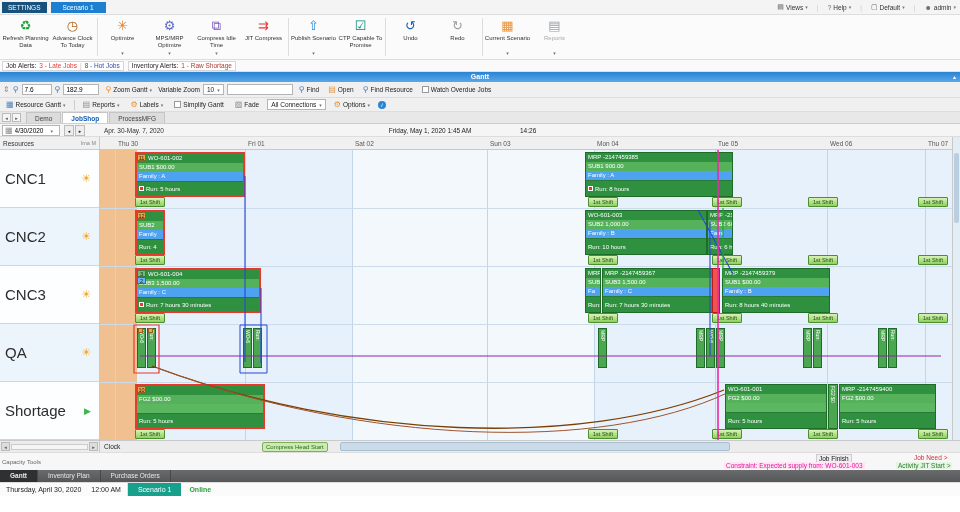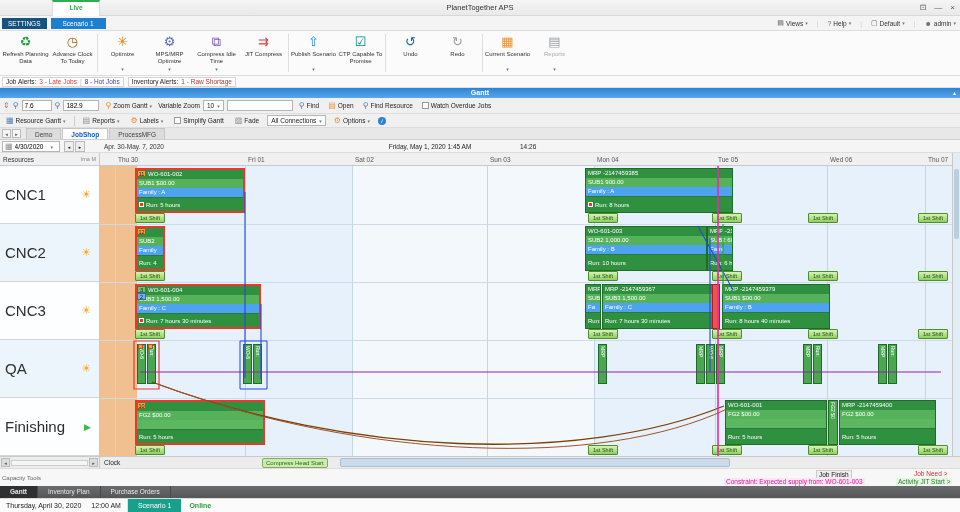--- a/index.html
+++ b/index.html
@@ -139,29 +139,20 @@
 .statusbar{height:14px;background:#fbfbfb;border-top:1px solid #ddd;display:flex;align-items:stretch;font-size:7px;color:#222}
 .sbseg{padding:0 6px;border-right:1px solid #e0e0e0;display:flex;align-items:center;gap:10px}
 .sbscen{background:#17a08c;color:#fff;padding:0 10px;display:flex;align-items:center}
 .sbonline{padding:0 8px;display:flex;align-items:center;font-weight:bold}
 </style>
 </head>
 <body>
 
 <div class="app">
 
-  <div class="titlebar">
-    <div class="livetab">Live</div>
-    <div class="apptitle">PlanetTogether APS</div>
-    <div class="winctl">
-      <span>⊡</span>
-      <span>—</span>
-      <span>×</span>
-    </div>
-  </div>
 
   <div class="menurow">
     <button class="settingsbtn">SETTINGS</button>
     <div class="scentab">Scenario 1</div>
     <div class="menuright">
       <div class="mitem">
           <span class="mglyph">▤</span>
           <span>Views</span>
           <span class="caret">▾</span>
         </div>
@@ -381,21 +372,21 @@
           </div>
           <div class="resrow">
             <span class="resname">CNC3</span>
             <span class="resicon">☀</span>
           </div>
           <div class="resrow alt">
             <span class="resname">QA</span>
             <span class="resicon">☀</span>
           </div>
           <div class="resrow">
-            <span class="resname">Finishing</span>
+            <span class="resname">Shortage</span>
             <span class="resicon play">▶</span>
           </div>
         </div>
     </div>
     <div class="chartcol">
       <div class="daylabels" id="daylabels">
           <div class="daylbl" style="left: 18px;">Thu 30</div>
           <div class="daylbl" style="left: 148px;">Fri 01</div>
           <div class="daylbl" style="left: 255px;">Sat 02</div>
           <div class="daylbl" style="left: 390px;">Sun 03</div>

